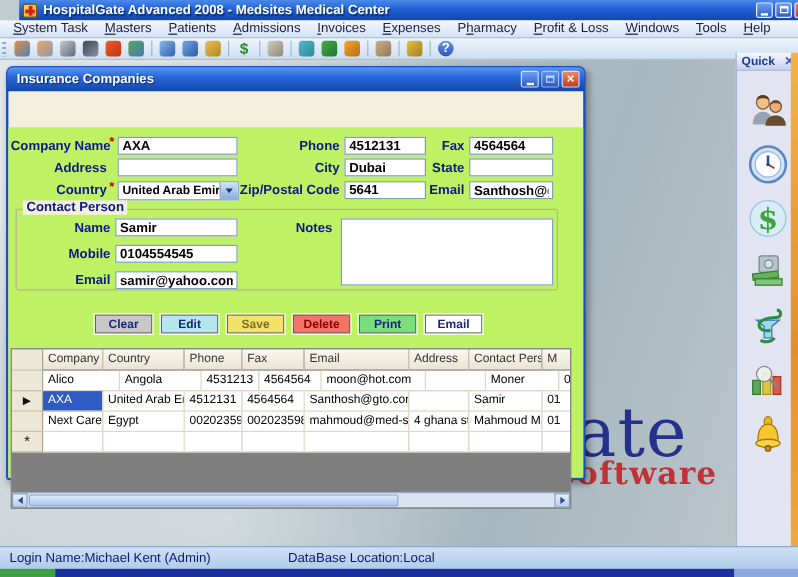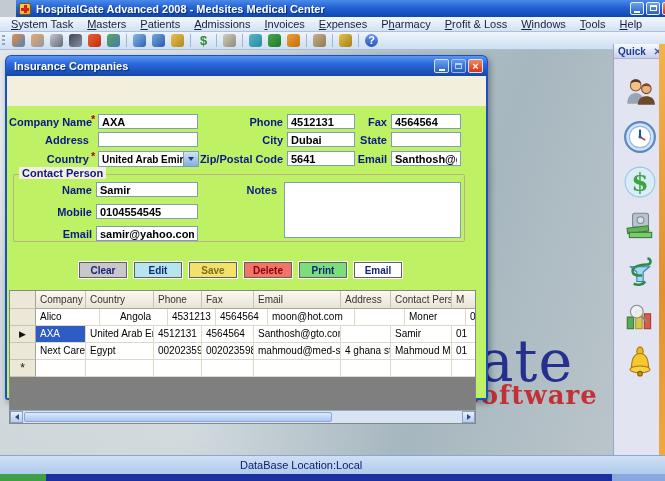--- a/index.html
+++ b/index.html
@@ -307,21 +307,21 @@
             <span class="g-cell" data-name="grid-column-header" style="width: 48px;">Phone</span>
             <span class="g-cell" data-name="grid-column-header" style="width: 52px;">Fax</span>
             <span class="g-cell" data-name="grid-column-header" style="width: 87px;">Email</span>
             <span class="g-cell" data-name="grid-column-header" style="width: 50px;">Address</span>
             <span class="g-cell" data-name="grid-column-header" style="width: 61px;">Contact Person</span>
             <span class="g-cell" data-name="grid-column-header" style="width: 25px;">M</span>
           </div>
           <div class="g-row" data-name="grid-row">
             <span class="g-sel" data-name="row-selector"></span>
             <span class="g-cell" data-name="grid-cell" style="width: 64px;">Alico</span>
-            <span class="g-cell" data-name="grid-cell" style="width: 68px; text-align: center;">Angola</span>
+            <span class="g-cell" data-name="grid-cell" style="width: 68px;">Angola</span>
             <span class="g-cell" data-name="grid-cell" style="width: 48px;">4531213</span>
             <span class="g-cell" data-name="grid-cell" style="width: 52px;">4564564</span>
             <span class="g-cell" data-name="grid-cell" style="width: 87px;">moon@hot.com</span>
             <span class="g-cell" data-name="grid-cell" style="width: 50px;"></span>
             <span class="g-cell" data-name="grid-cell" style="width: 61px;">Moner</span>
             <span class="g-cell" data-name="grid-cell" style="width: 25px;">01</span>
           </div>
           <div class="g-row" data-name="grid-row">
             <span class="g-sel" data-name="row-selector-arrow-icon">▶</span>
             <span class="g-cell current" data-name="grid-cell" style="width: 50px;">AXA</span>
@@ -417,20 +417,21 @@
             <ellipse cx="16" cy="6" rx="3" ry="4" fill="#e8b820" stroke="#a87800"></ellipse>
             <path d="M8 22c0-10 3-14 8-14s8 4 8 14z" fill="#f5c832" stroke="#a87800"></path>
             <ellipse cx="16" cy="23" rx="9.5" ry="3.2" fill="#f5d24a" stroke="#a87800"></ellipse>
             <circle cx="16" cy="27" r="2.2" fill="#c89010" stroke="#8a6000"></circle>
           </svg></span>
       </div>
   </div>
   <div class="edge-strip" data-name="right-edge-strip"></div>
 
   <div class="statusbar" data-name="status-bar">
+    <span class="sb-item sb-login" data-name="status-login">Login Name:Michael Kent (Admin)</span>
     <span class="sb-item sb-db" data-name="status-database">DataBase Location:Local</span>
   </div>
 
   <div class="bottomstrip" data-name="taskbar-strip">
     <span class="bs-green" data-name="taskbar-start-segment"></span>
     <span class="bs-navy" data-name="taskbar-middle-segment"></span>
     <span class="bs-light" data-name="taskbar-right-segment"></span>
   </div>
 
 </div>

